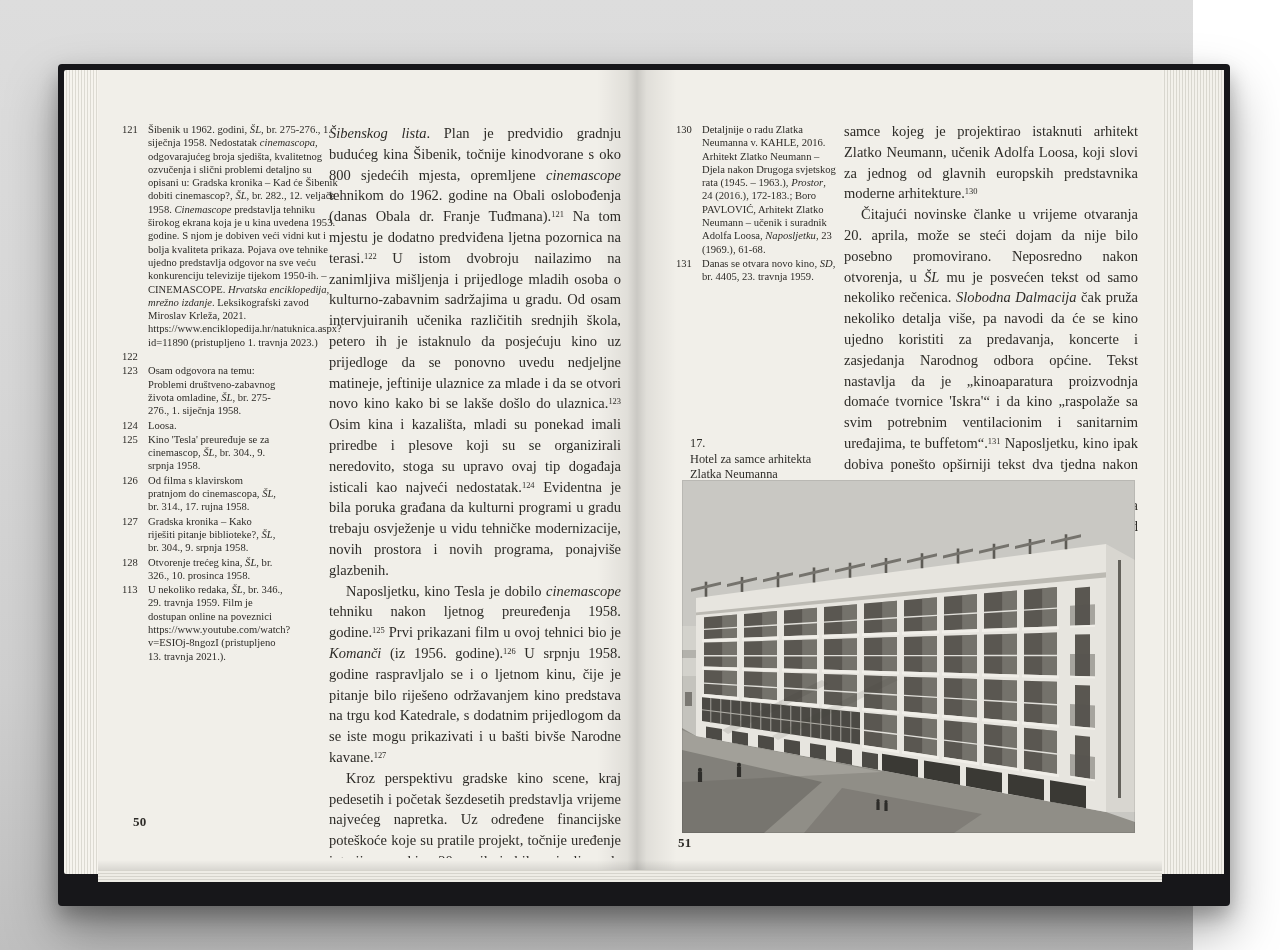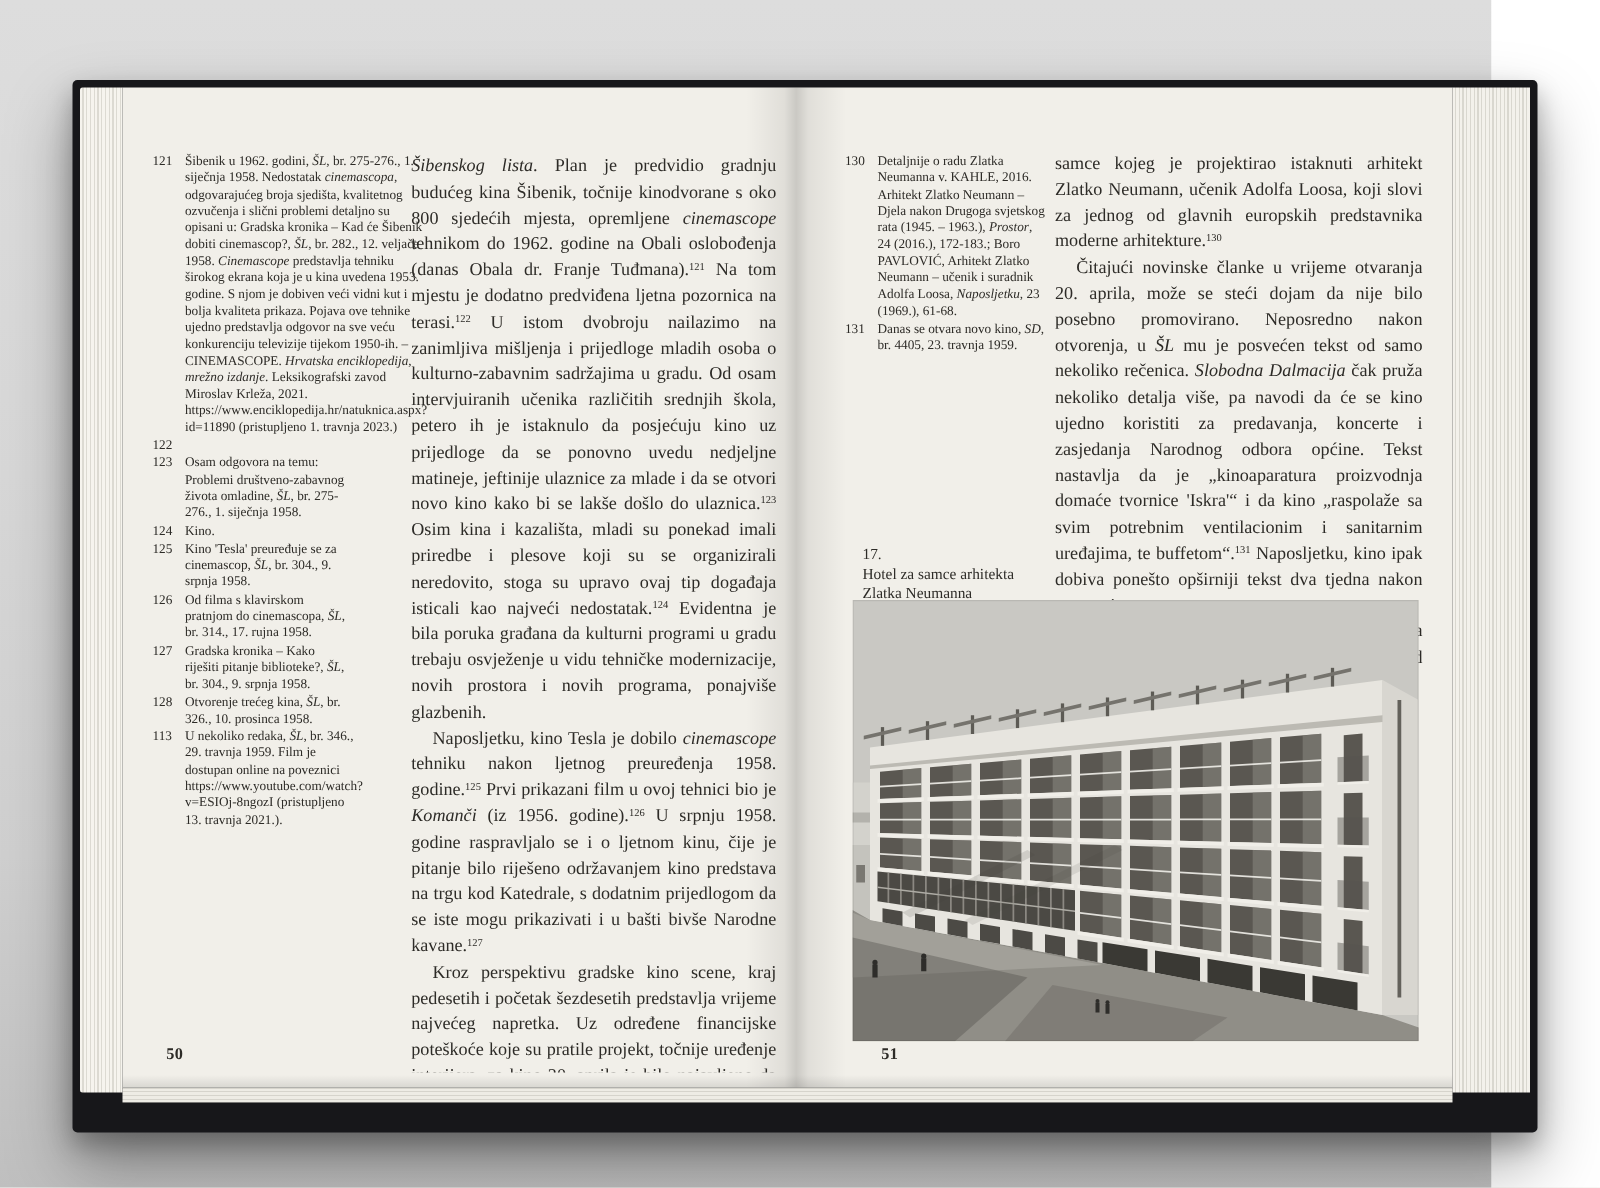--- a/index.html
+++ b/index.html
@@ -56,21 +56,21 @@
             </div>
             <div class="fn">
               <span class="fn-num">122</span>
             </div>
             <div class="fn">
               <span class="fn-num">123</span>
               <span class="fn-text">Osam odgovora na temu: Problemi društveno-zabavnog života omladine, <em>ŠL</em>, br. 275-276., 1. siječnja 1958.</span>
             </div>
             <div class="fn">
               <span class="fn-num">124</span>
-              <span class="fn-text">Kino.</span>
+              <span class="fn-text">Loosa.</span>
             </div>
             <div class="fn">
               <span class="fn-num">125</span>
               <span class="fn-text">Kino 'Tesla' preuređuje se za cinemascop, <em>ŠL</em>, br. 304., 9. srpnja 1958.</span>
             </div>
             <div class="fn">
               <span class="fn-num">126</span>
               <span class="fn-text">Od filma s klavirskom pratnjom do cinemascopa, <em>ŠL</em>, br. 314., 17. rujna 1958.</span>
             </div>
             <div class="fn">
@@ -85,21 +85,21 @@
               <span class="fn-num">113</span>
               <span class="fn-text">U nekoliko redaka, <em>ŠL</em>, br. 346., 29. travnja 1959. Film je dostupan online na poveznici https://www.youtube.com/watch?v=ESIOj-8ngozI (pristupljeno 13. travnja 2021.).</span>
             </div>
           </div>
         <div class="col main-col" style="left:186px;top:53px;width:292px;height:735px;margin-left:45px;">
 
         <p><em>Šibenskog lista</em>. Plan je predvidio gradnju budućeg kina Šibenik, točnije kinodvorane s oko 800 sjedećih mjesta, opremljene <em>cinemascope</em> tehnikom do 1962. godine na Obali oslobođenja (danas Obala dr. Franje Tuđmana).<sup>121</sup> Na tom mjestu je dodatno predviđena ljetna pozornica na terasi.<sup>122</sup> U istom dvobroju nailazimo na zanimljiva mišljenja i prijedloge mladih osoba o kulturno-zabavnim sadržajima u gradu. Od osam intervjuiranih učenika različitih srednjih škola, petero ih je istaknulo da posjećuju kino uz prijedloge da se ponovno uvedu nedjeljne matineje, jeftinije ulaznice za mlade i da se otvori novo kino kako bi se lakše došlo do ulaznica.<sup>123</sup> Osim kina i kazališta, mladi su ponekad imali priredbe i plesove koji su se organizirali neredovito, stoga su upravo ovaj tip događaja isticali kao najveći nedostatak.<sup>124</sup> Evidentna je bila poruka građana da kulturni programi u gradu trebaju osvježenje u vidu tehničke modernizacije, novih prostora i novih programa, ponajviše glazbenih.</p>
             <p class="indent">Naposljetku, kino Tesla je dobilo <em>cinemascope</em> tehniku nakon ljetnog preuređenja 1958. godine.<sup>125</sup> Prvi prikazani film u ovoj tehnici bio je <em>Komanči</em> (iz 1956. godine).<sup>126</sup> U srpnju 1958. godine raspravljalo se i o ljetnom kinu, čije je pitanje bilo riješeno održavanjem kino predstava na trgu kod Katedrale, s dodatnim prijedlogom da se iste mogu prikazivati i u bašti bivše Narodne kavane.<sup>127</sup></p>
             <p class="indent">Kroz perspektivu gradske kino scene, kraj pedesetih i početak šezdesetih predstavlja vrijeme najvećeg napretka. Uz određene financijske poteškoće koje su pratile projekt, točnije uređenje interijera, za kino 20. aprila je bilo najavljeno da će imati oko 400 sjedećih mjesta i kineskop tehniku s magnetskim zvukom. Kino 20. aprila otvoreno je 23. travnja 1959. s domaćim filmom  (1958.) prikazanim u  tehnici. Kino je dobilo naziv prema datumu iz 1919. godine, kada je u Beogradu održan prvi kongres Socijalističke partije Jugoslavije. Smjestilo se u prizemlju novoizgrađenog hotela za</p>
           </div>
-        <div class="pagenum" style="left:35px;top:765px;text-align:right;">50</div>
+        <div class="pagenum" style="left:35px;top:744px;text-align:right;">50</div>
       </div>
 
       <div>
         <div class="col fn-col" style="left:578px;top:53px;width:160px;">
 
         <div class="fn">
               <span class="fn-num">130</span>
               <span class="fn-text">Detaljnije o radu Zlatka Neumanna v. KAHLE, 2016. Arhitekt Zlatko Neumann – Djela nakon Drugoga svjetskog rata (1945. – 1963.), <em>Prostor</em>, 24 (2016.), 172-183.; Boro PAVLOVIĆ, Arhitekt Zlatko Neumann – učenik i suradnik Adolfa Loosa, <em>Naposljetku</em>, 23 (1969.), 61-68.</span>
             </div>
             <div class="fn">
@@ -333,18 +333,18 @@
               <rect x="54.92" y="286.6" width="4.16" height="10.4" fill="#2e2d2a"></rect>
               <circle cx="57" cy="284.91" r="2.08" fill="#2e2d2a"></circle>
               <rect x="194.4" y="322" width="3.2" height="8" fill="#2e2d2a"></rect>
               <circle cx="196" cy="320.7" r="1.6" fill="#2e2d2a"></circle>
               <rect x="202.4" y="323" width="3.2" height="8" fill="#2e2d2a"></rect>
               <circle cx="204" cy="321.7" r="1.6" fill="#2e2d2a"></circle>
               <rect x="0.5" y="0.5" width="452" height="352" fill="none" stroke="rgba(0,0,0,.08)"></rect>
             </svg>
         </figure>
 
-        <div class="pagenum" style="left:607px;top:765px;">51</div>
+        <div class="pagenum" style="left:580px;top:765px;">51</div>
       </div>
 
     </div>
   </div>
 </div>
 
 </body></html>

